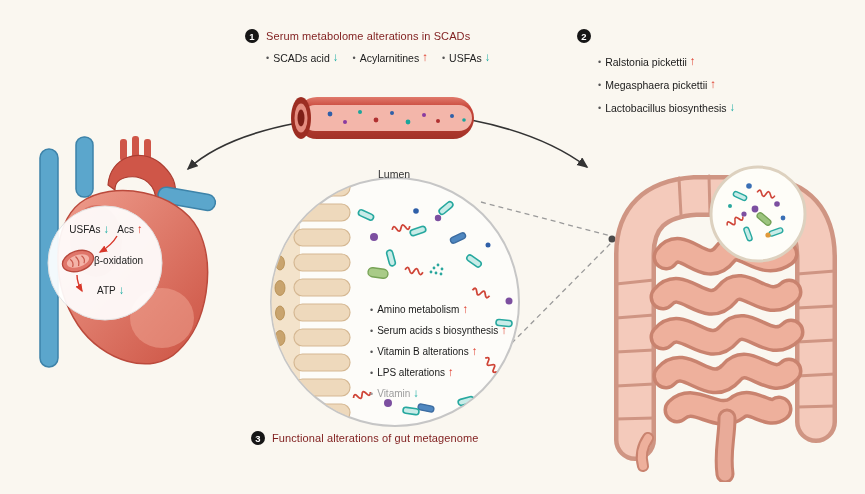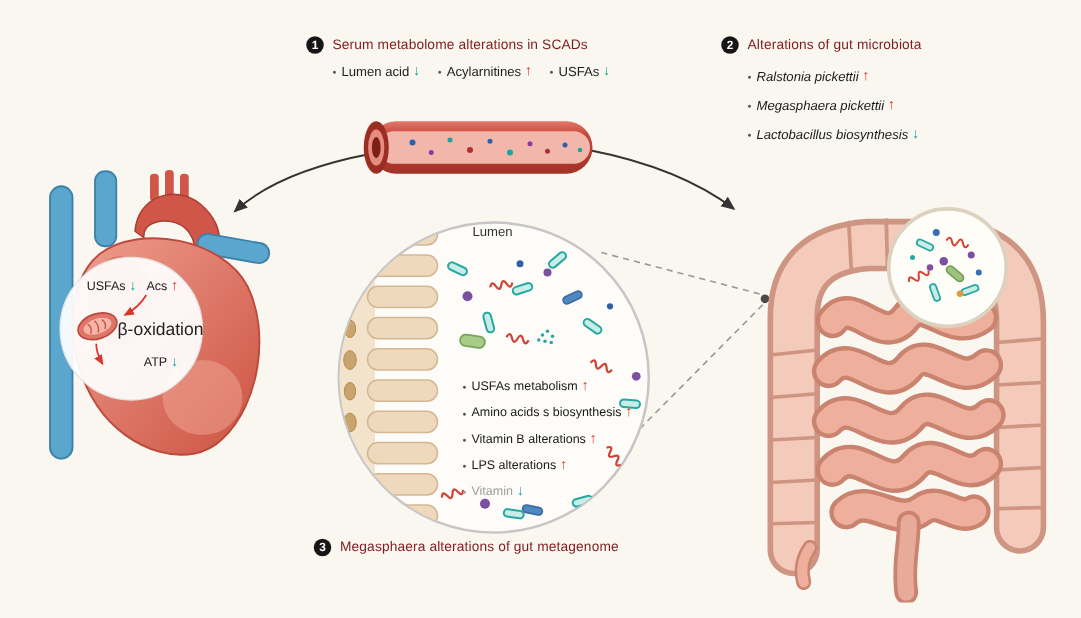--- a/index.html
+++ b/index.html
@@ -10,24 +10,24 @@
   .badge{width:14px;height:14px;border-radius:50%;background:#161616;color:#fff;font-size:9.5px;
          font-weight:700;display:flex;align-items:center;justify-content:center;flex:0 0 auto;}
   .title{font-weight:400;font-size:11px;letter-spacing:.1px;color:#7f1d1d;}
   .items-row{display:flex;gap:14px;font-size:10.5px;color:#222;}
   .item{display:flex;align-items:center;gap:3px;white-space:nowrap;}
   .items-col .item{height:23px;}
   .bullet{font-size:9px;color:#555;margin-right:1px;}
   .arr{font-weight:700;font-size:11.5px;line-height:1;}
   .up{color:#dd3524;}
   .down{color:#14aba1;}
-  .species{font-style:italic;}
+  .species{}
   .lumen-list .item{height:21px;font-size:10px;}
   .muted,.muted .bullet{color:#9d9d9d;}
-  .small-text{font-size:14px;color:#222;}
+  .small-text{font-size:10px;color:#222;}
   .heart-line{display:flex;align-items:center;gap:3px;font-size:10px;color:#222;white-space:nowrap;}
   svg{display:block;}
 </style>
 </head>
 <body>
 
 <div class="canvas">
 
   <svg class="abs" style="left:0;top:0" width="865" height="494" viewBox="0 0 865 494">
     <defs>
@@ -265,38 +265,37 @@
     </g>
   </svg>
 
   <div class="abs section-head" style="left:245px;top:29px">
     <span class="badge">1</span>
     <span class="title">Serum metabolome alterations in SCADs</span>
   </div>
   <div class="abs items-row" style="left:266px;top:52px">
     <span class="item">
       <span class="bullet">•</span>
-      <span>Lumen acid</span>
+      <span>SCADs acid</span>
       <span class="arr down">↓</span>
     </span>
     <span class="item">
       <span class="bullet">•</span>
       <span>Acylarnitines</span>
       <span class="arr up">↑</span>
     </span>
     <span class="item">
       <span class="bullet">•</span>
       <span>USFAs</span>
       <span class="arr down">↓</span>
     </span>
   </div>
 
   <div class="abs section-head" style="left:577px;top:29px">
     <span class="badge">2</span>
-    <span class="title">Alterations of gut microbiota</span>
   </div>
   <div class="abs items-col" style="left:598px;top:50px;font-size:10.5px">
     <span class="item">
       <span class="bullet">•</span>
       <span class="species">Ralstonia pickettii</span>
       <span class="arr up">↑</span>
     </span>
     <span class="item">
       <span class="bullet">•</span>
       <span class="species">Megasphaera pickettii</span>
@@ -310,35 +309,35 @@
   </div>
 
   <div class="abs heart-line" style="left:58px;top:224px;width:96px;justify-content:center">
     <span>USFAs</span>
     <span class="arr down">↓</span>
     <span style="width:2px"></span>
     <span>Acs</span>
     <span class="arr up">↑</span>
   </div>
   <div class="abs small-text" style="left:94px;top:255px">β-oxidation</div>
-  <div class="abs heart-line" style="left:115px;top:285px">
+  <div class="abs heart-line" style="left:97px;top:285px">
     <span>ATP</span>
     <span class="arr down">↓</span>
   </div>
 
-  <div class="abs small-text" style="left:378px;top:180px;font-size:10.5px;color:#333">Lumen</div>
+  <div class="abs small-text" style="left:378px;top:168px;font-size:10.5px;color:#333">Lumen</div>
   <div class="abs lumen-list" style="left:370px;top:299px">
     <span class="item">
       <span class="bullet">•</span>
-      <span>USFAs metabolism</span>
-      <span class="arr up">↑</span>
-    </span>
-    <span class="item">
-      <span class="bullet">•</span>
-      <span>Amino acids s biosynthesis</span>
+      <span>Amino metabolism</span>
+      <span class="arr up">↑</span>
+    </span>
+    <span class="item">
+      <span class="bullet">•</span>
+      <span>Serum acids s biosynthesis</span>
       <span class="arr up">↑</span>
     </span>
     <span class="item">
       <span class="bullet">•</span>
       <span>Vitamin B alterations</span>
       <span class="arr up">↑</span>
     </span>
     <span class="item">
       <span class="bullet">•</span>
       <span>LPS alterations</span>
@@ -347,16 +346,16 @@
     <span class="item muted">
       <span class="bullet">•</span>
       <span>Vitamin</span>
       <span class="arr down">↓</span>
     </span>
   </div>
   <style>.lumen-list .item{display:flex;}</style>
 
   <div class="abs section-head" style="left:251px;top:431px">
     <span class="badge">3</span>
-    <span class="title">Megasphaera alterations of gut metagenome</span>
+    <span class="title">Functional alterations of gut metagenome</span>
   </div>
 
 </div>
 
 </body></html>

